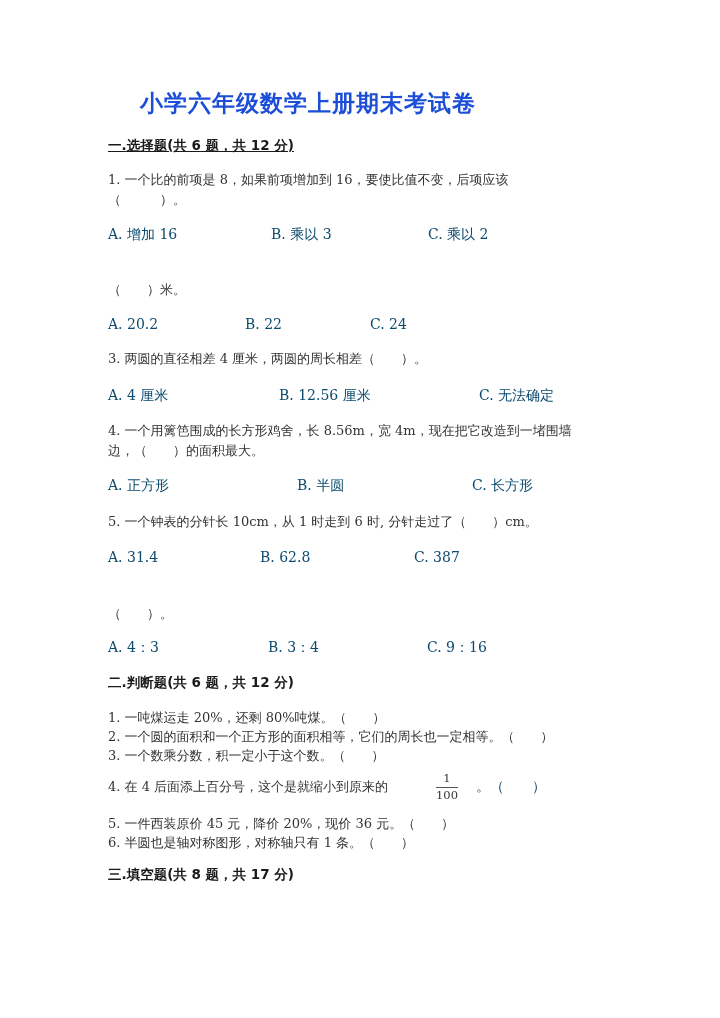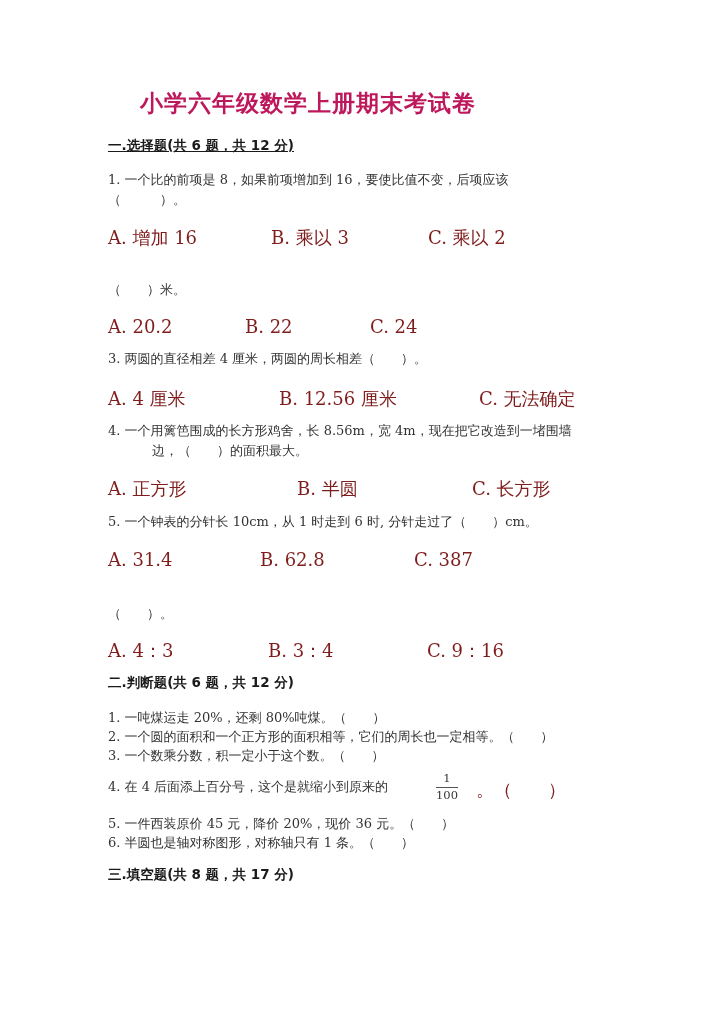--- a/index.html
+++ b/index.html
@@ -5,32 +5,32 @@
     html, body { margin: 0; padding: 0; background: #ffffff; }
     body {
       width: 720px; height: 1018px; position: relative; overflow: hidden;
       font-family: "DejaVu Serif", "Liberation Serif", serif;
       color: #2a2a2a;
     }
     .page { position: absolute; left: 0; top: 0; width: 720px; height: 1018px; }
     .title {
       position: absolute; top: 88px; left: 0; width: 616px; text-align: center;
       font-family: "DejaVu Sans", "Liberation Sans", sans-serif;
-      font-size: 23px; font-weight: bold; color: #be185d; letter-spacing: 1px;
+      font-size: 23px; font-weight: bold; color: #1d4ed8; letter-spacing: 1px;
     }
     .section-heading {
       position: absolute; left: 108px;
       font-family: "DejaVu Sans", "Liberation Sans", sans-serif;
       font-size: 13.5px; font-weight: bold; color: #1a1a1a;
     }
     .q-line {
       position: absolute; left: 108px; font-size: 13px; color: #333; white-space: nowrap;
     }
     .opt {
-      position: absolute; font-size: 18px; color: #7f1d1d; white-space: nowrap;
+      position: absolute; font-size: 14px; color: #0c4a6e; white-space: nowrap;
     }
     .frac {
       position: absolute; display: inline-flex; flex-direction: column; align-items: center;
       font-size: 11.5px; color: #333; line-height: 1;
     }
     .frac .num { padding: 0 2px 2px 2px; }
     .frac .bar { width: 22px; border-top: 1px solid #555; }
     .frac .den { padding-top: 2px; }
   </style>
 </head>
@@ -52,21 +52,21 @@
   <div class="opt" style="left:108px; top:316px;">A. 20.2</div>
   <div class="opt" style="left:245px; top:316px;">B. 22</div>
   <div class="opt" style="left:370px; top:316px;">C. 24</div>
 
   <div class="q-line" style="top:350px;">3. 两圆的直径相差 4 厘米，两圆的周长相差（　　）。</div>
   <div class="opt" style="left:108px; top:387px;">A. 4 厘米</div>
   <div class="opt" style="left:279px; top:387px;">B. 12.56 厘米</div>
   <div class="opt" style="left:479px; top:387px;">C. 无法确定</div>
 
   <div class="q-line" style="top:422px;">4. 一个用篱笆围成的长方形鸡舍，长 8.56m，宽 4m，现在把它改造到一堵围墙</div>
-  <div class="q-line" style="top:442px;margin-left:44px;">边，（　　）的面积最大。</div>
+  <div class="q-line" style="top:442px;">边，（　　）的面积最大。</div>
   <div class="opt" style="left:108px; top:477px;">A. 正方形</div>
   <div class="opt" style="left:297px; top:477px;">B. 半圆</div>
   <div class="opt" style="left:472px; top:477px;">C. 长方形</div>
 
   <div class="q-line" style="top:513px;">5. 一个钟表的分针长 10cm，从 1 时走到 6 时, 分针走过了（　　）cm。</div>
   <div class="opt" style="left:108px; top:549px;">A. 31.4</div>
   <div class="opt" style="left:260px; top:549px;">B. 62.8</div>
   <div class="opt" style="left:414px; top:549px;">C. 387</div>
 
   <div class="q-line" style="top:605px;">（　　）。</div>

